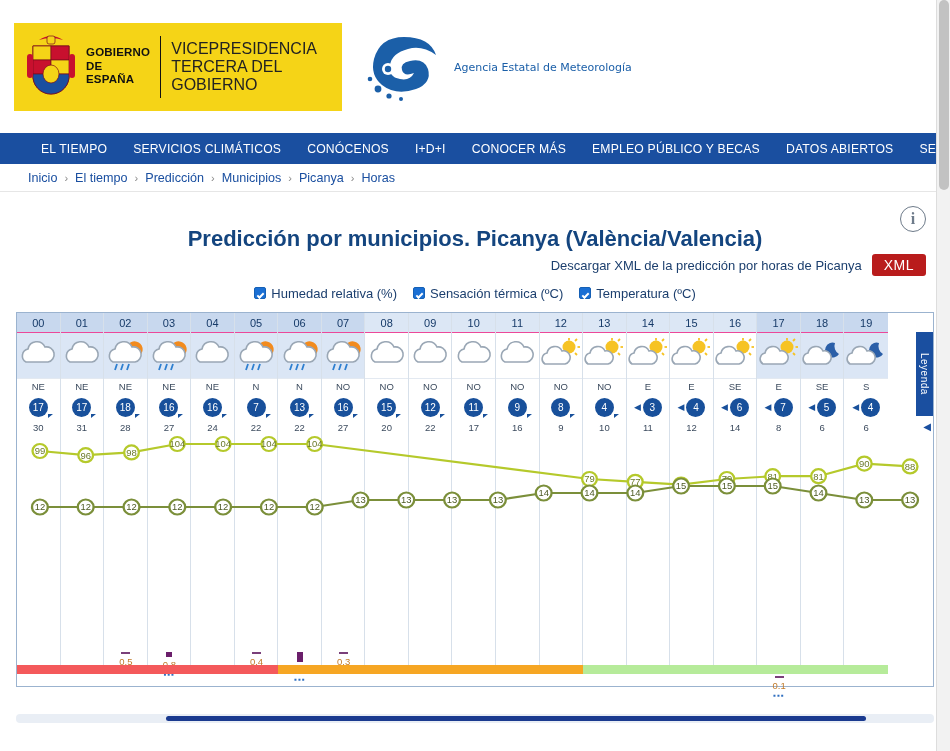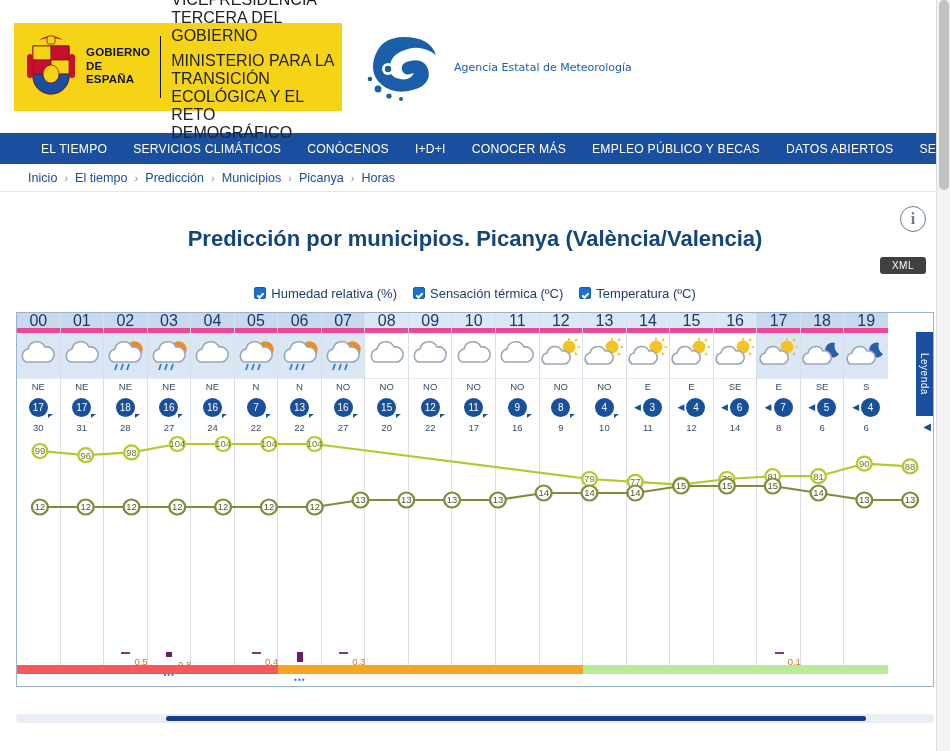--- a/index.html
+++ b/index.html
@@ -115,21 +115,21 @@
     cursor:pointer;
   }
 
   
   .dl-row {
     display:flex; align-items:center; justify-content:flex-end;
     gap: 10px; padding-right: 24px; height: 26px;
   }
   .dl-text { font-size: 13px; color:#1c3f6e; }
   .xml-btn {
-    background: #404040; color:#fff; font-size: 10px;
+    background: #b91c1c; color:#fff; font-size: 14px;
     border-radius: 3px; padding: 3px 12px; letter-spacing: .5px;
     cursor: pointer;
   }
 
   
   .chk-row {
     display:flex; align-items:center; justify-content:center;
     gap: 16px; height: 30px;
   }
   .chk { display:flex; align-items:center; gap: 5px; font-size: 13px; color:#1c3f6e; cursor:pointer;}
@@ -163,22 +163,22 @@
   }
   .col {
     width: 43.55px;
     flex: none;
     border-right: 1px solid #d7e0ea;
     position: relative;
   }
   .col:last-child { border-right: none; }
   .hour {
     height: 20px; background:#dce7f5; color:#163a68;
-    font-size: 16px; display:flex; align-items:center; justify-content:center;
-    border-bottom: 5px solid #ec4899;
+    font-size: 11px; display:flex; align-items:center; justify-content:center;
+    border-bottom: 1px solid #ec4899;
   }
   .hour.night { background:#c8d8ee; }
   .sky {
     height: 46px; display:flex; align-items:center; justify-content:center;
     border-bottom: 1px solid #e3e9f1;
     background: #fff;
   }
   .sky.nightbg { background:#dbe6f5; }
   .winddir {
     height: 15px; font-size: 9.5px; color:#3c4b5e;
@@ -214,21 +214,21 @@
   .precip-col {
     position:absolute; text-align:center; width: 43.55px;
     font-size: 9.5px; color:#6b6b6b;
   }
   .precip-col .bar {
     width: 6px; background:#6b1f6b; margin: 0 auto 2px auto;
   }
   .precip-col .tick {
     width: 9px; height:2px; background:#7a3f7a; margin: 0 auto 2px auto;
   }
-  .precip-col .val { color:#c07a2a; font-size: 9.5px; text-align: right; }
+  .precip-col .val { color:#c07a2a; font-size: 9.5px; }
   .precip-col .drops { color:#2f6fc0; font-size: 8px; letter-spacing:1px; }
 
   .riskbar {
     position:absolute; left:0; bottom: 12px; height: 9px; width: 100%;
     display:flex;
   }
   .legend-tab {
     position:absolute; right: 0px; top: 19px;
     width: 17px; height: 84px;
     background:#1a4fa0; color:#fff;
@@ -289,25 +289,20 @@
     <div class="gob-text">
       <span>GOBIERNO</span><br>
       <span>DE ESPAÑA</span>
     </div>
     <div class="gob-divider"></div>
     <div class="gob-right">
       <div>
         <span class="small">VICEPRESIDENCIA</span>
         <span class="small">TERCERA DEL GOBIERNO</span>
       </div>
-      <div>
-        <span class="small">MINISTERIO</span>
-        <span class="small">PARA LA TRANSICIÓN ECOLÓGICA</span>
-        <span class="small">Y EL RETO DEMOGRÁFICO</span>
-      </div>
     </div>
   </div>
 
   <div class="aemet">
     <div class="aemet-logo">
       <svg width="82" height="76" viewBox="0 0 82 76">
         <path d="M12 30 q6 -22 30 -22 q26 0 32 18 q-14 -10 -28 -6 q-16 4 -18 16 q-2 12 10 14 q10 2 14 -6 q-10 4 -12 -3 q-2 -7 8 -9 q14 -3 18 8 q4 14 -12 20 q-20 7 -34 -4 q-12 -10 -8 -26 z" fill="#1b5fa8"></path>
         <circle cx="26" cy="40" r="6" fill="#ffffff"></circle>
         <circle cx="26" cy="40" r="3.2" fill="#1b5fa8"></circle>
         <circle cx="16" cy="60" r="3.4" fill="#1b5fa8"></circle>
@@ -346,20 +341,21 @@
   <span class="sep">›</span>
   <span class="crumb last">Horas</span>
 </div>
 
 <div class="title-row">
   <div class="page-title">Predicción por municipios. Picanya (València/Valencia)</div>
   <div class="info-icon">i</div>
 </div>
 
 <div class="dl-row">
+  <div class="dl-text">Descargar XML de la predicción por horas de Picanya</div>
   <div class="xml-btn">XML</div>
 </div>
 
 <div class="chk-row">
   <label class="chk">
     <span class="box"></span>
     <span>Humedad relativa (%)</span>
   </label>
   <label class="chk">
     <span class="box"></span>
@@ -830,21 +826,21 @@
       <div class="precip-col" style="left: 261.3px;">
         <div class="bar" style="height:10px"></div>
         <div class="val">2</div>
         <div class="drops">▪▪▪</div>
       </div>
       <div class="precip-col" style="left: 304.85px;">
         <div class="tick"></div>
         <div class="val">0.3</div>
         <div class="drops">▪▪▪</div>
       </div>
-      <div class="precip-col" style="left: 740.35px;">
+      <div class="precip-col" style="left: 740.35px; margin-top: 24px;">
         <div class="tick"></div>
         <div class="val">0.1</div>
         <div class="drops">▪▪▪</div>
       </div>
     </div>
 
   <div class="riskbar" id="riskbar">
       <div style="background: rgb(244, 89, 91); width: 261.3px;"></div>
       <div style="background: rgb(246, 166, 35); width: 304.85px;"></div>
       <div style="background: rgb(182, 235, 154); width: 304.85px;"></div>

